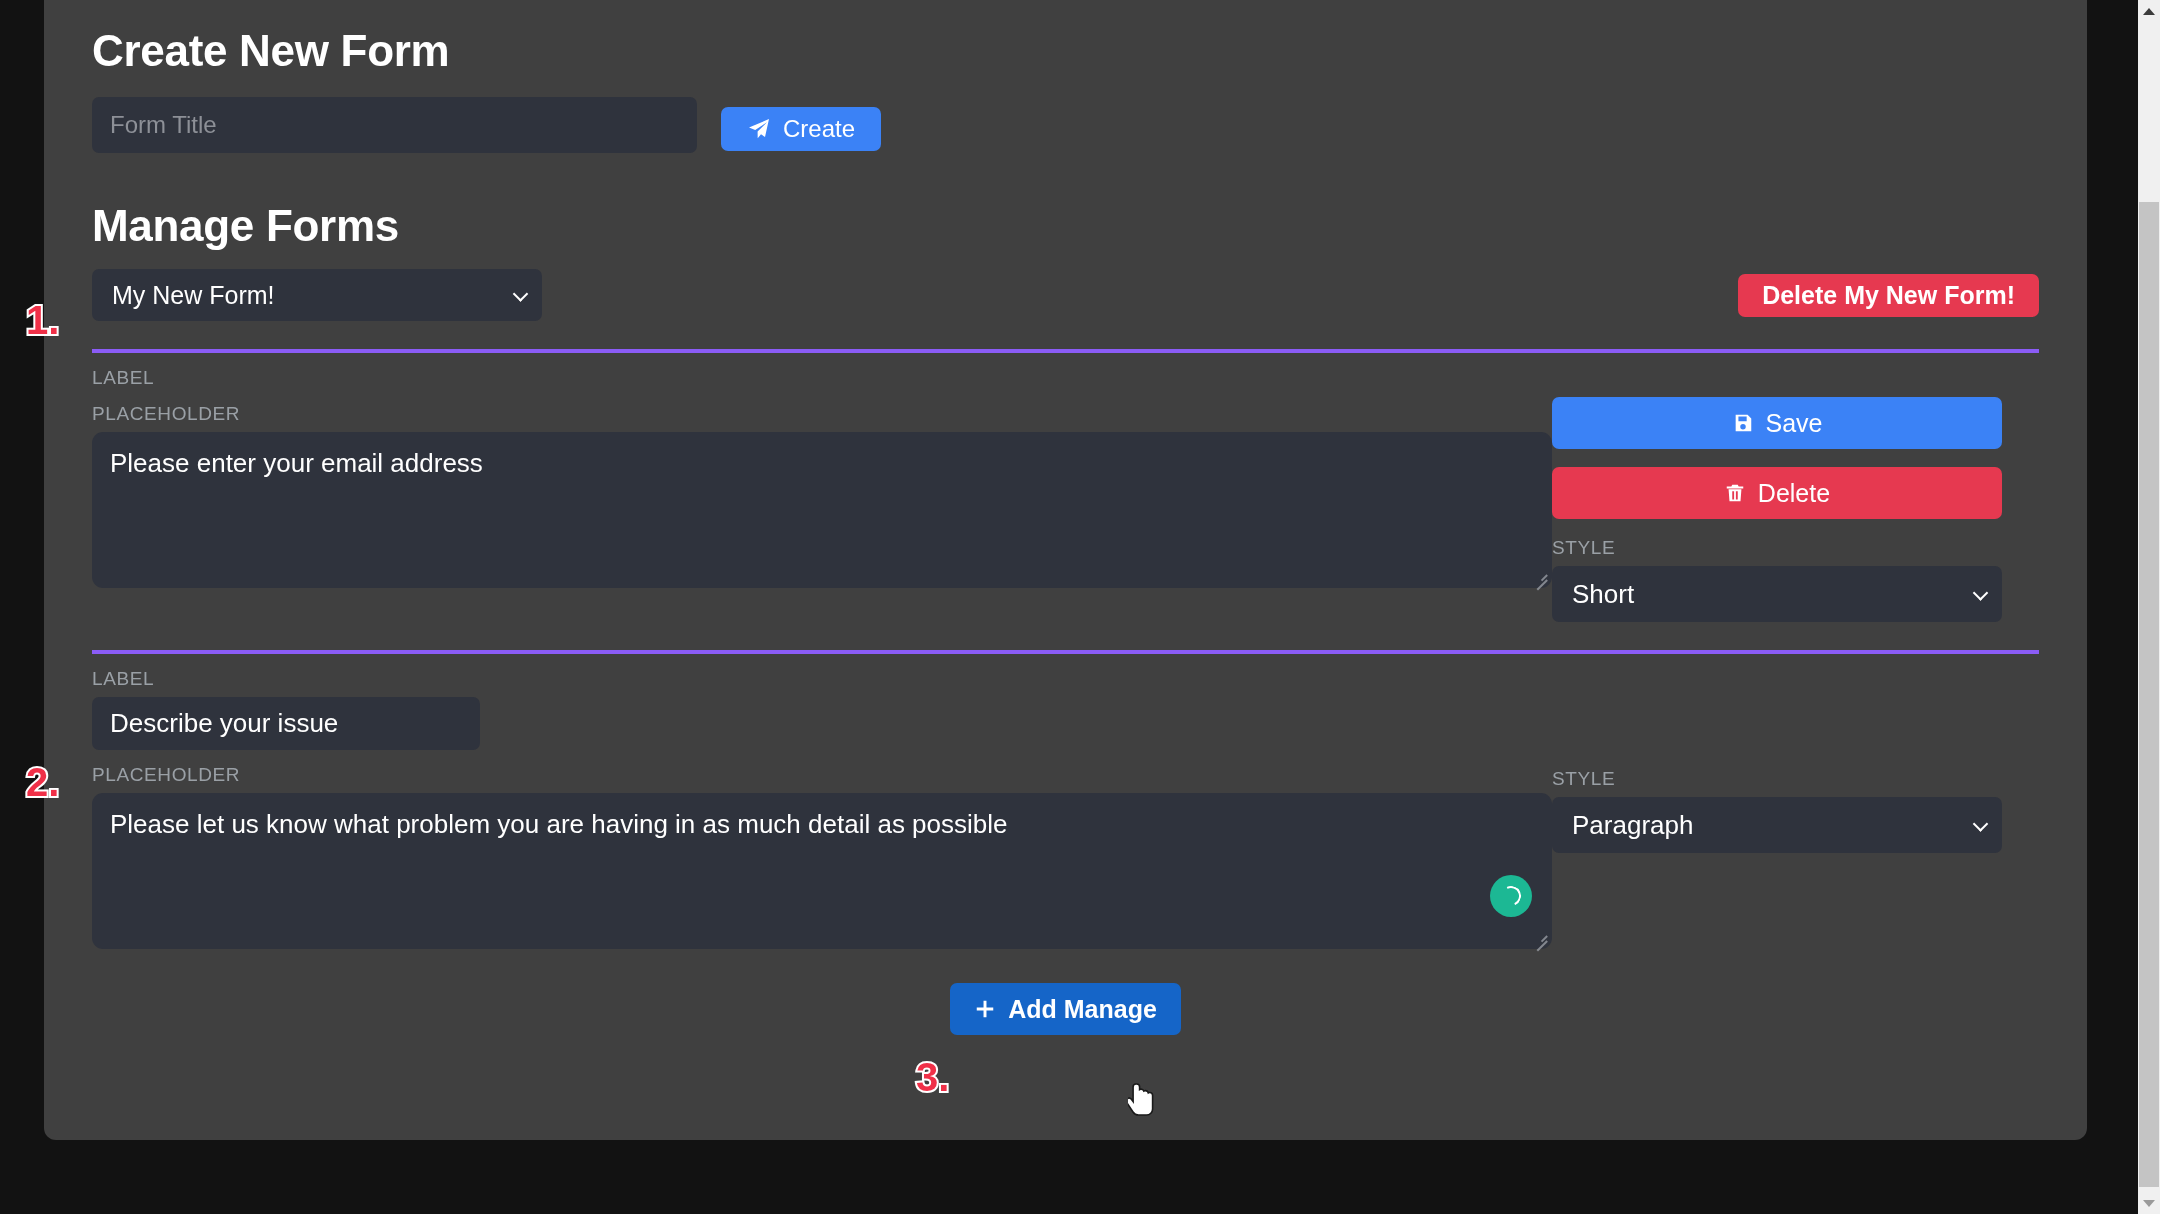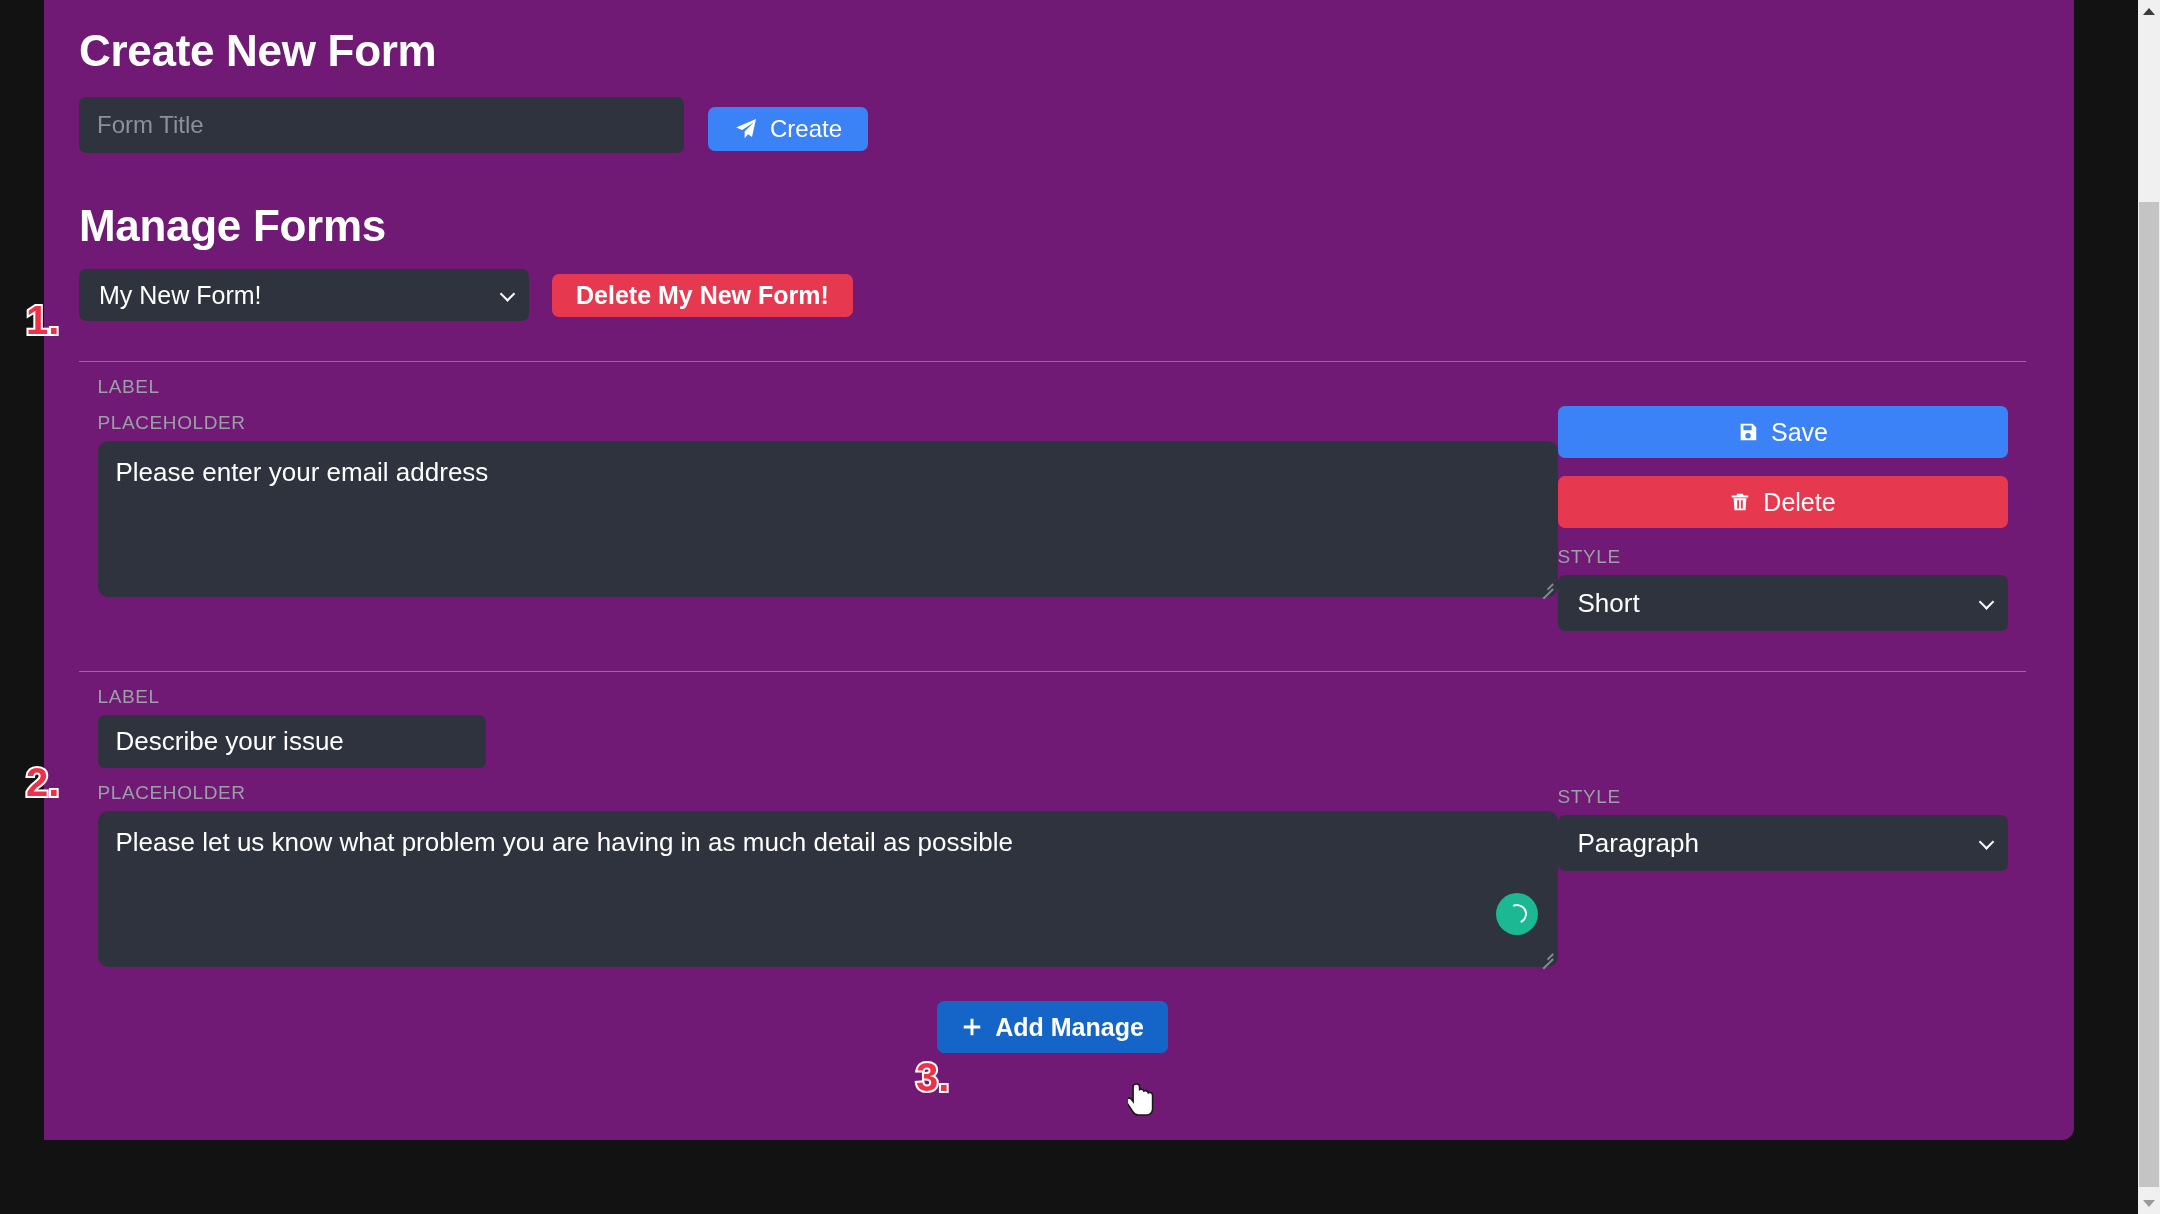--- a/index.html
+++ b/index.html
@@ -53,24 +53,24 @@
     top: 0; left: 0;
     width: 44px; height: 1214px;
     background: #121212;
     z-index: 30;
   }
 
   
   .card {
     position: absolute;
     top: 0;
-    left: 31px;
+    left: 44px;
     width: 2043px;
     height: 1140px;
-    background: #701a75;
+    background: #404040;
     border-bottom-left-radius: 12px;
     border-bottom-right-radius: 12px;
   }
 
   .card-inner {
     padding: 26px 48px 0 48px;
   }
 
   h1.section-title {
     color: #ffffff;
@@ -126,20 +126,21 @@
   .icon { display: inline-flex; align-items: center; }
 
   
   h1.manage-title { margin-top: 48px; }
 
   .manage-row {
     display: flex;
     align-items: center;
     gap: 23px;
     margin-top: 18px;
+    justify-content: space-between;
   }
   .select-wrap { position: relative; display: inline-block; }
   .select-box {
     background: #2f333d;
     border: none;
     border-radius: 7px;
     color: #ffffff;
     font-size: 25px;
     font-family: "Liberation Sans", sans-serif;
     height: 52px;
@@ -157,26 +158,26 @@
     top: 50%;
     transform: translateY(-60%) rotate(45deg);
     width: 11px; height: 11px;
     border-right: 2.6px solid #ffffff;
     border-bottom: 2.6px solid #ffffff;
     pointer-events: none;
   }
 
   
   .input-row {
-    border-top: 1px solid #8b5cf6;
-    margin-top: 40px;
+    border-top: 4px solid #8b5cf6;
+    margin-top: 28px;
     padding-top: 14px;
     position: relative;
     display: flex;
-    justify-content: center;
+    justify-content: flex-start;
   }
   .row-left { width: 1460px; }
   .row-right { width: 450px; }
 
   .field-label {
     color: #9aa0a6;
     font-size: 19px;
     letter-spacing: 0.6px;
     margin-bottom: 7px;
     display: block;

